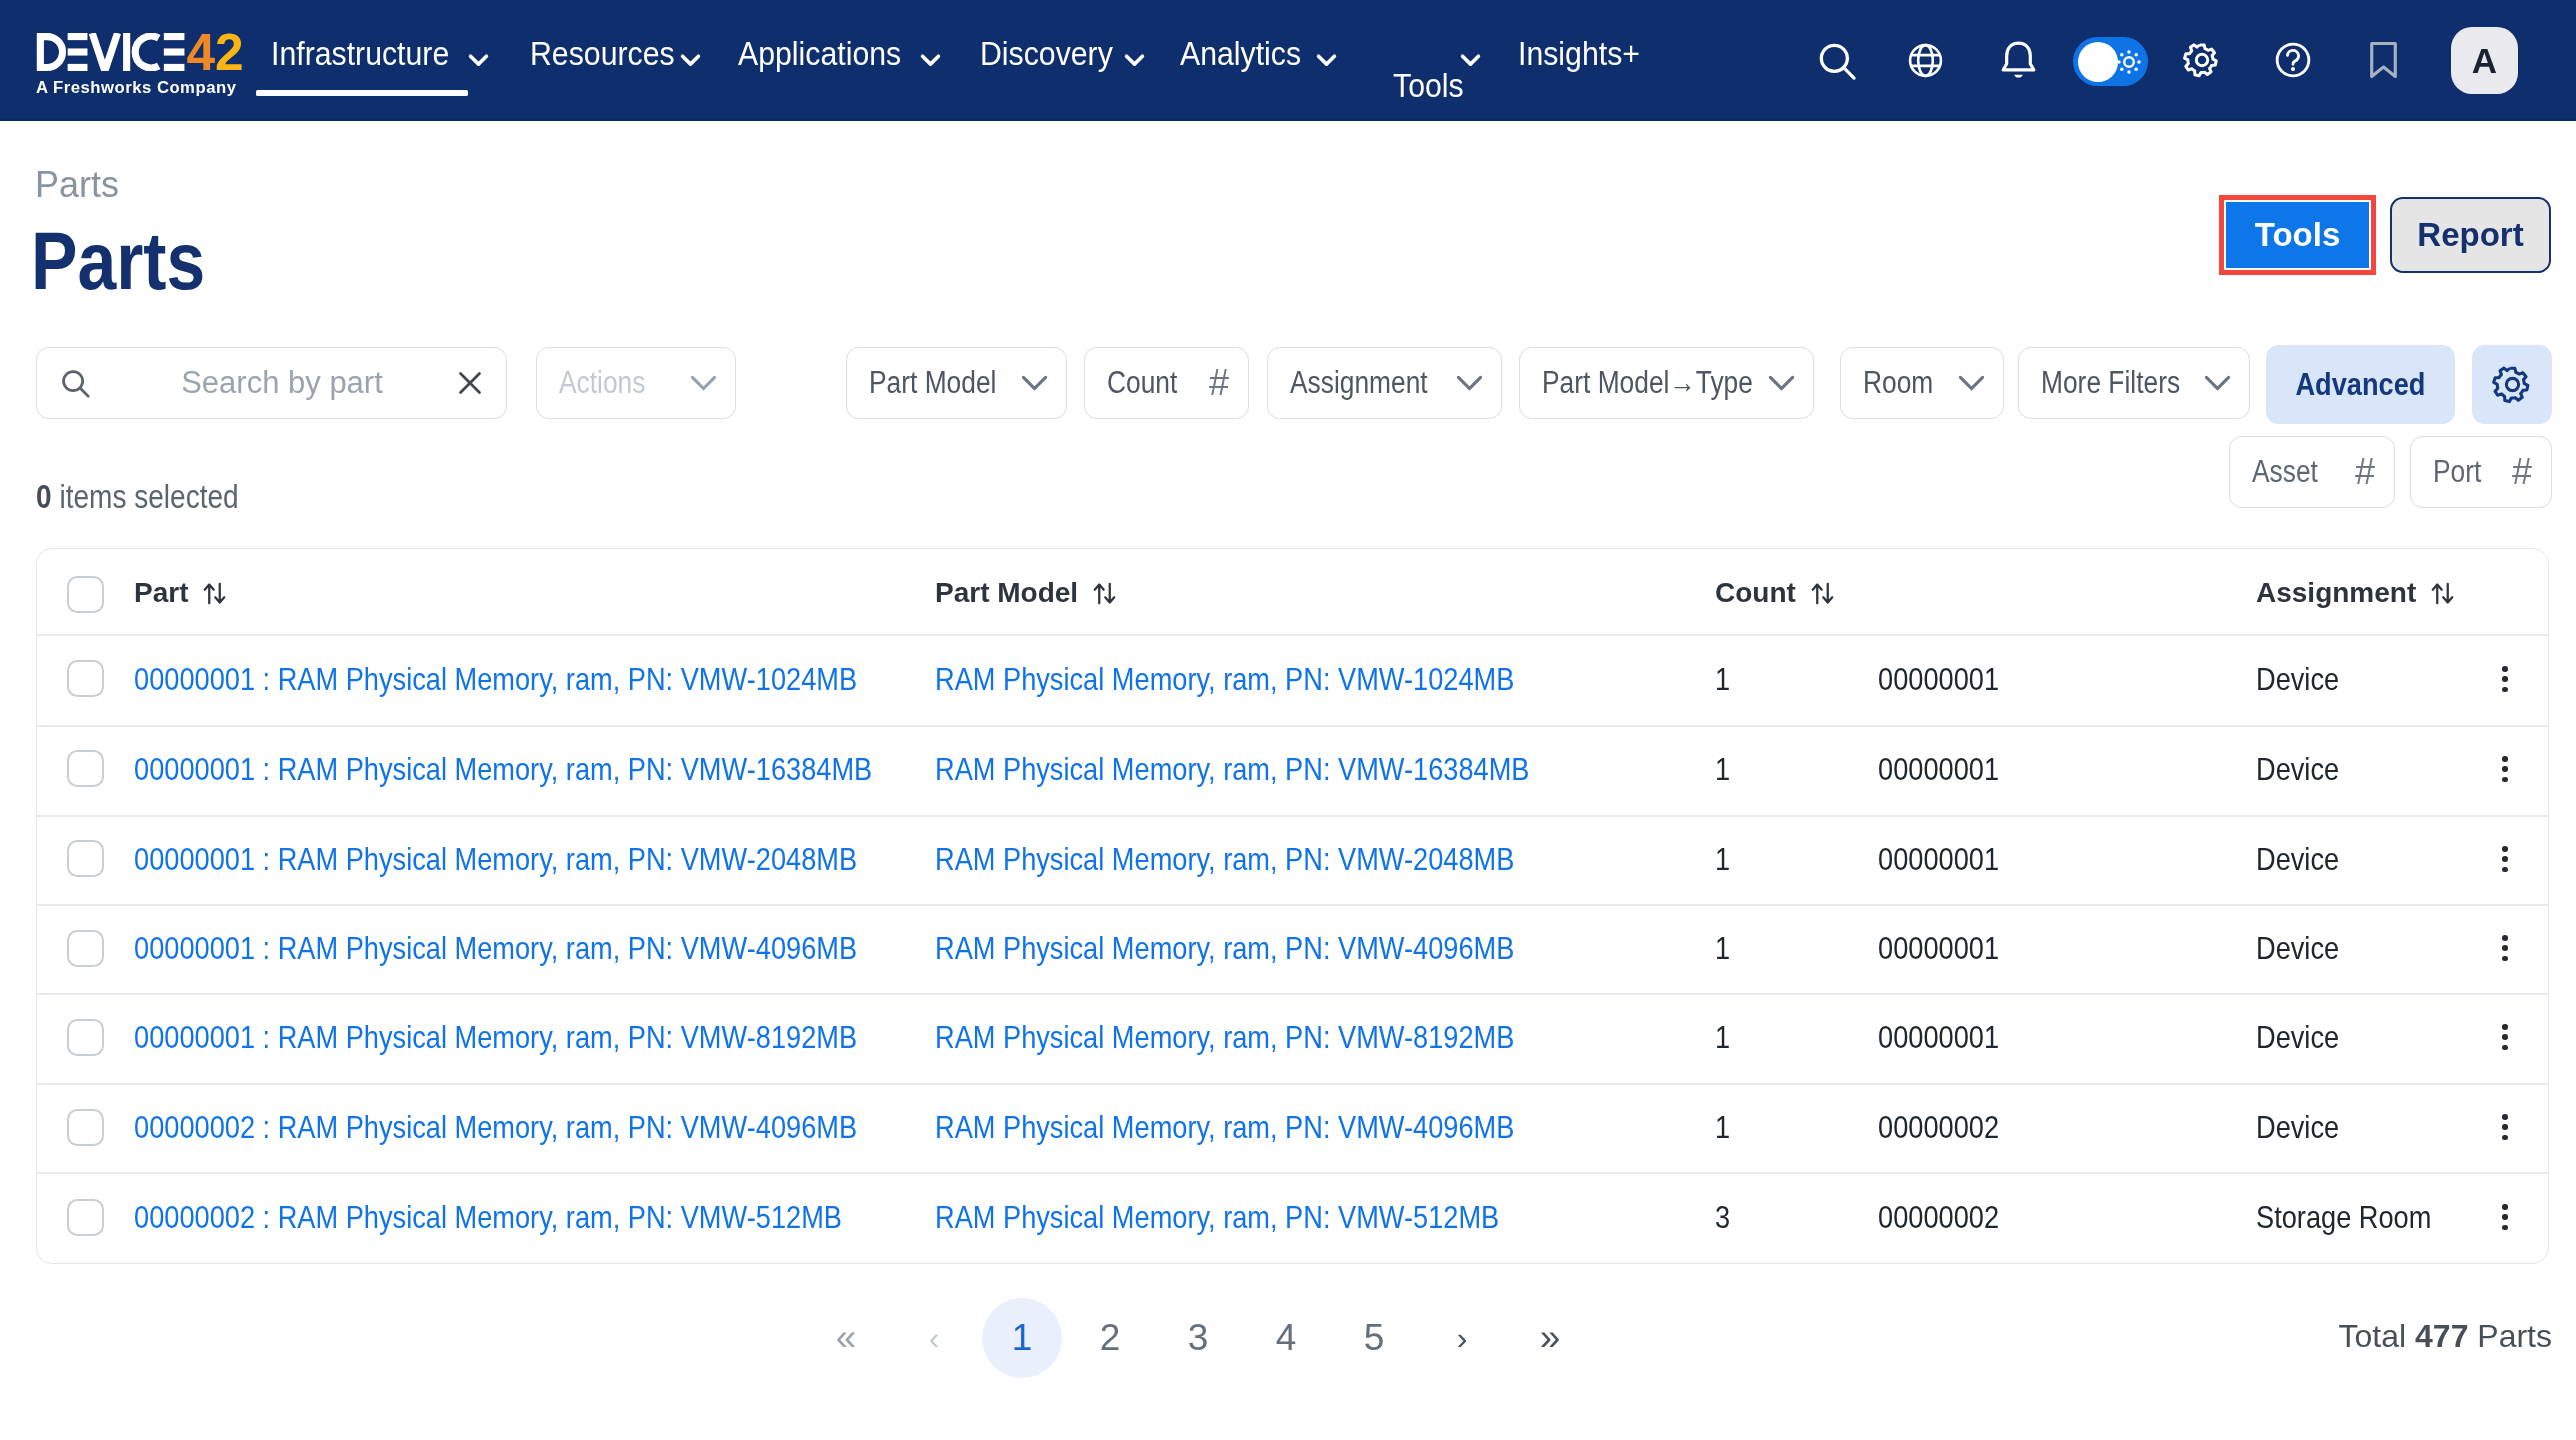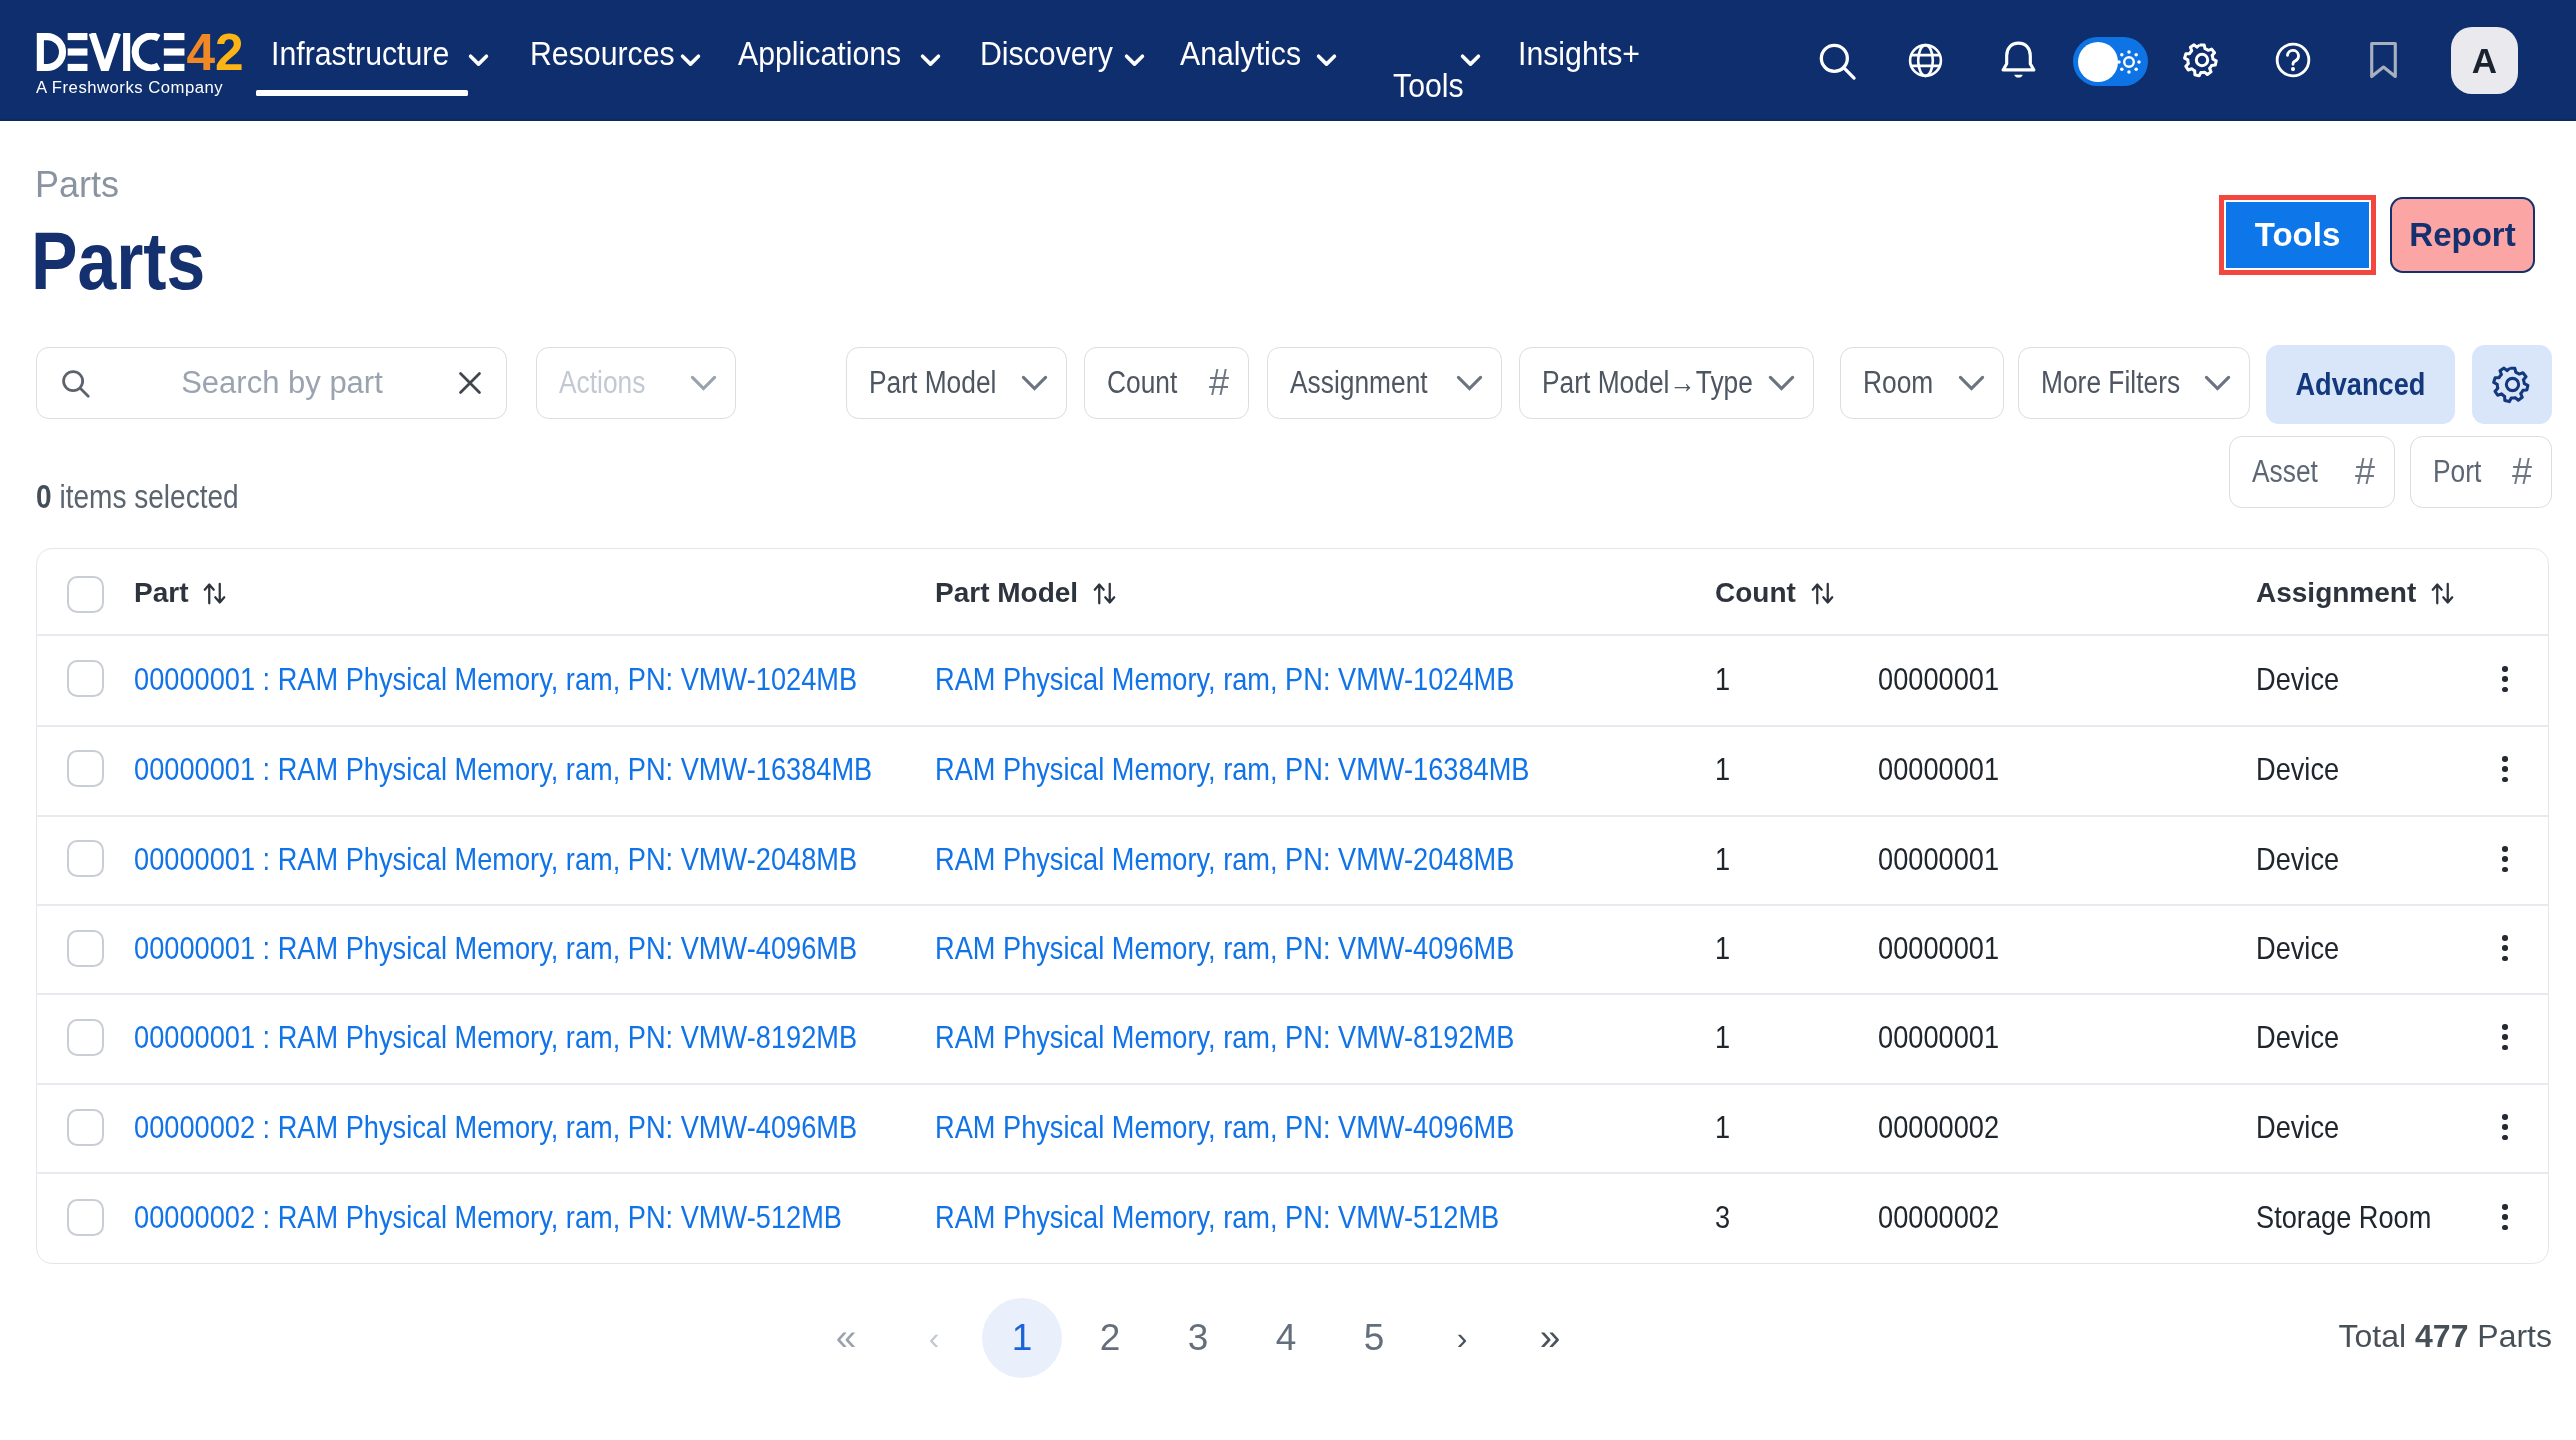--- a/index.html
+++ b/index.html
@@ -4,37 +4,37 @@
 <style>
 * { margin:0; padding:0; box-sizing:border-box; }
 html,body { width:2576px; height:1441px; background:#ffffff; font-family:"Liberation Sans",sans-serif; overflow:hidden; }
 body { position:relative; }
 .abs { position:absolute; }
 
 
 .topbar { position:absolute; left:0; top:0; width:2576px; height:121px; background:#0f2e6d; border-bottom:2.4px solid #0b2a62; }
 .logo { position:absolute; left:36px; top:33px; }
 .logo-main { display:flex; align-items:flex-end; height:38px; }
-.logo-sub { color:#fff; font-size:16.7px; font-weight:normal; letter-spacing:0.5px; margin-top:7.2px; white-space:nowrap; }
+.logo-sub { color:#fff; font-size:16.7px; font-weight:bold; letter-spacing:0.5px; margin-top:7.2px; white-space:nowrap; }
 
 .nitem { position:absolute; top:34px; color:#fff; font-size:34px; white-space:nowrap; }
 .nitem .t { display:inline-block; transform:scaleX(0.89); transform-origin:left center; }
 .nchev { position:absolute; top:53px; }
 .navline { position:absolute; left:256px; top:90px; width:212px; height:5.6px; background:#fff; border-radius:1.6px; }
 .toggle { width:75px; height:49px; border-radius:25px; background:#0e74e6; position:relative; }
 .toggle .knob { position:absolute; left:4.8px; top:4.8px; width:40px; height:40px; border-radius:50%; background:#ffffff; }
 .avatar { width:67px; height:67px; border-radius:21px; background:#e9e9ee; color:#1c2330; font-size:35px; font-weight:bold; display:flex; align-items:center; justify-content:center; }
 
 
 .crumb { position:absolute; left:35px; top:164px; font-size:36px; color:#8a93a0; }
 .h1 { position:absolute; left:31px; top:215px; font-size:81px; font-weight:bold; color:#14306e; transform:scaleX(0.86); transform-origin:left top; }
 
 .createwrap { position:absolute; left:2219px; top:195px; width:157px; height:80px; border:5.6px solid #f2463e; background:#fff; }
 .createbtn { position:absolute; left:2.4px; top:2.4px; right:2.4px; bottom:2.4px; background:#0d76e8; color:#fff; font-size:33px; font-weight:bold; display:flex; align-items:center; justify-content:center; }
-.reportbtn { position:absolute; left:2390px; top:197px; width:145px; height:76px; border:2.4px solid #14306e; border-radius:12.7px; background:#fca5a5; color:#14306e; font-size:33px; font-weight:bold; display:flex; align-items:center; justify-content:center; }
+.reportbtn { position:absolute; left:2390px; top:197px; width:161px; height:76px; border:2.4px solid #14306e; border-radius:12.7px; background:#e5e5e5; color:#14306e; font-size:33px; font-weight:bold; display:flex; align-items:center; justify-content:center; }
 
 
 .chip { position:absolute; height:72px; top:347px; border:1.6px solid #d9dde4; border-radius:12.7px; background:#fff; display:flex; align-items:center; padding-left:21.5px; font-size:31px; color:#4d5661; white-space:nowrap; }
 .chip svg { position:absolute; right:16.7px; top:50%; transform:translateY(-50%); }
 .chip .hash { position:absolute; right:19px; top:50%; transform:translateY(-50%); }
 .chip .lbl { display:inline-block; transform:scaleX(0.85); transform-origin:left center; }
 .hash { color:#6d7681; font-size:36px; }
 .searchbox { position:absolute; left:36px; top:347px; width:471px; height:72px; border:1.6px solid #d9dde4; border-radius:12.7px; background:#fff; display:flex; align-items:center; padding:0 21px; }
 .searchbox .ph { color:#9aa4b0; font-size:31px; margin-left:16px; flex:1;text-align:center; }
 .advanced { position:absolute; left:2266px; top:345px; width:189px; height:79px; background:#d9e6f9; border-radius:12.7px; color:#14387d; font-size:32px; font-weight:bold; display:flex; align-items:center; justify-content:center; }

